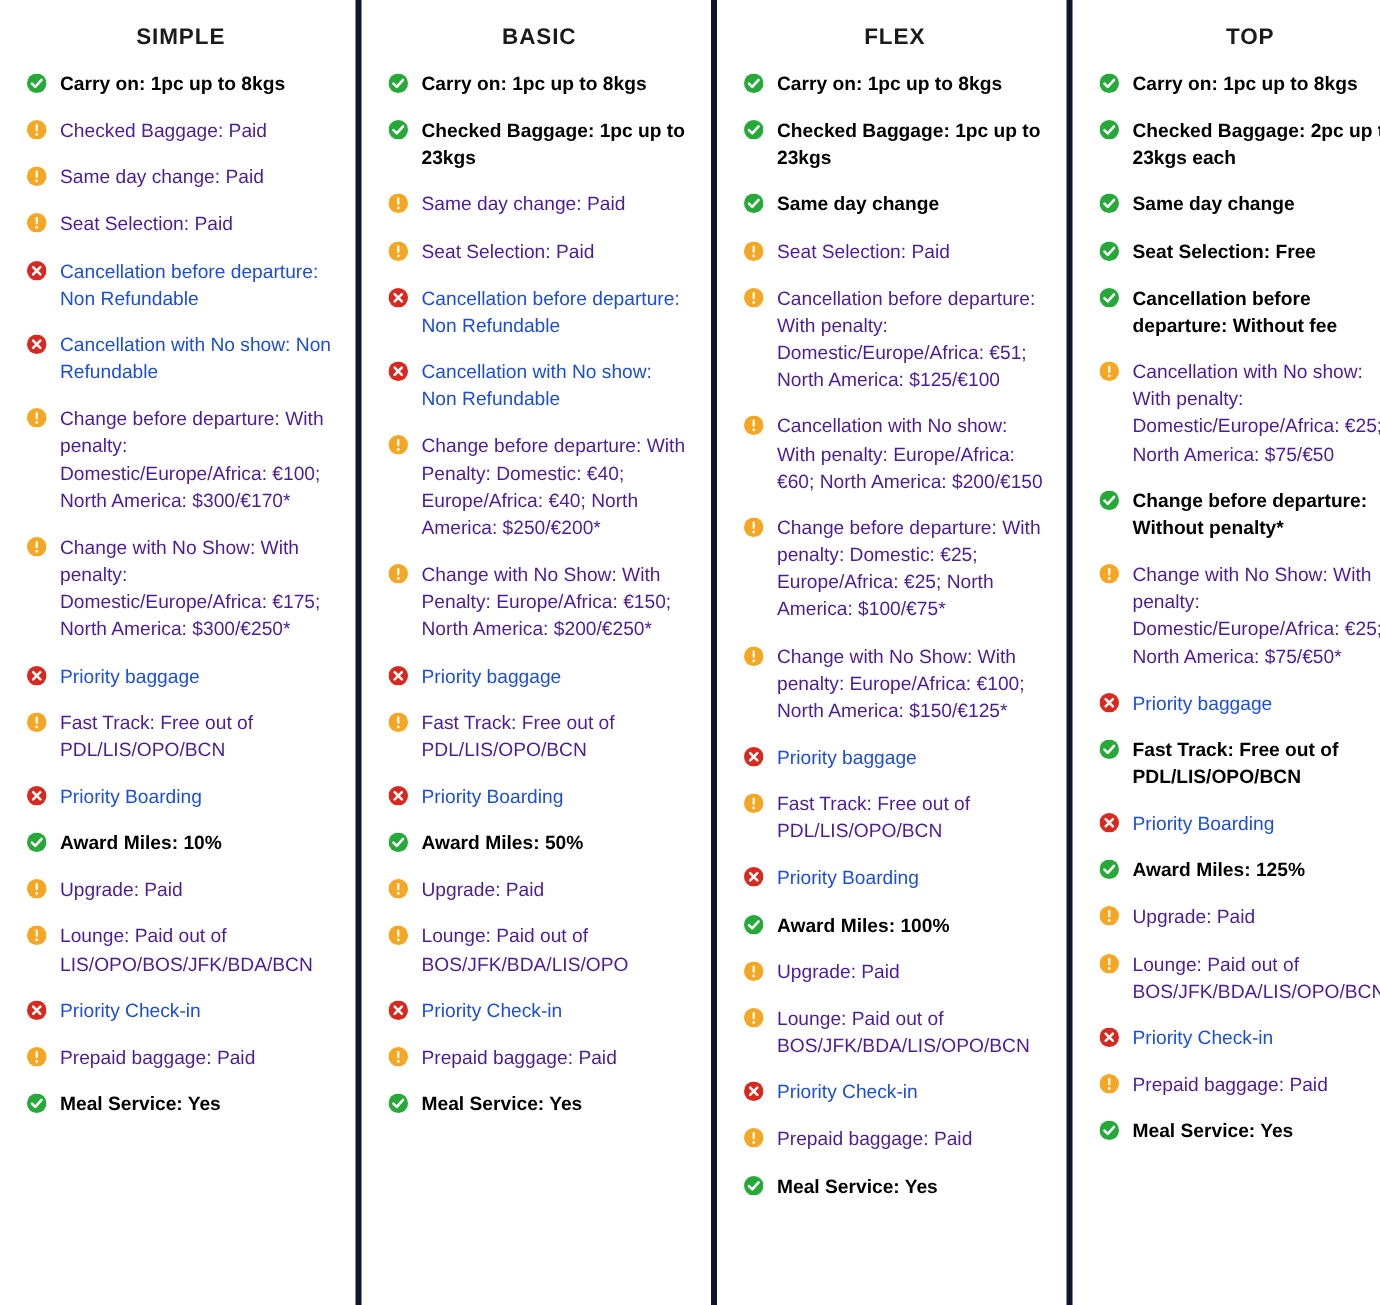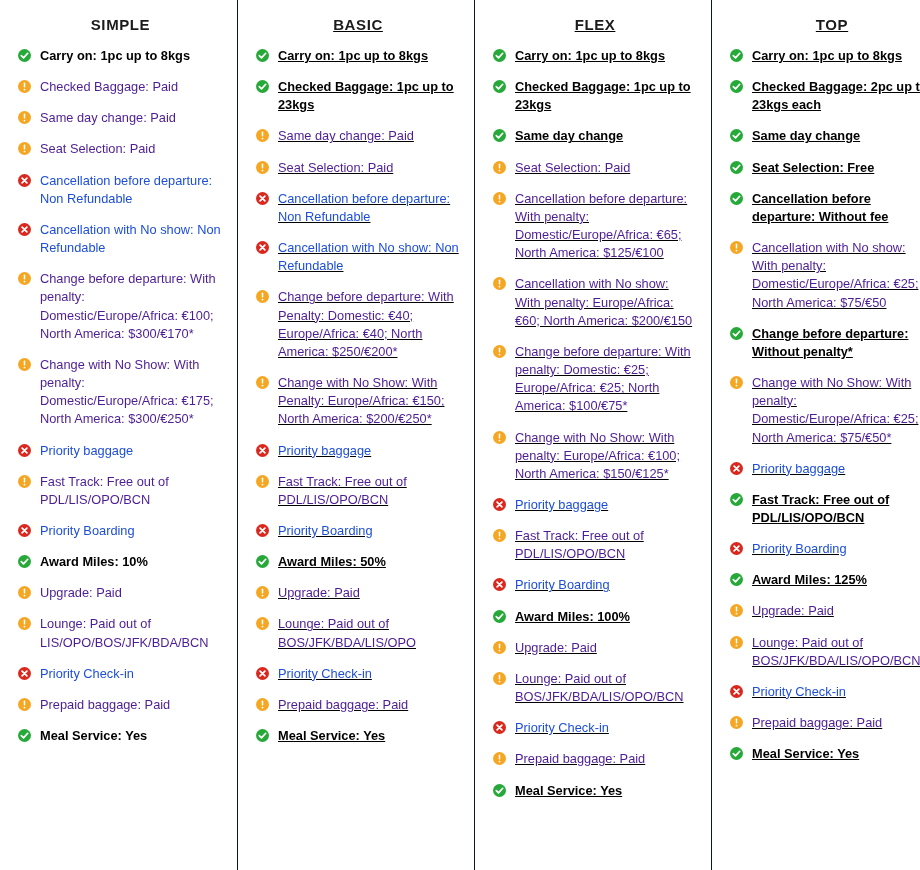--- a/index.html
+++ b/index.html
@@ -22,22 +22,21 @@
     width: 100%;
     height: 100%;
   }
   .fare-col {
     position: relative;
     padding: 0 14px 0 18px;
     flex: 0 0 237px;
     width: 237px;
   }
   .fare-col + .fare-col {
-    border-left: 1px solid #0f172a;
-    text-decoration: underline;
+    border-left: 4px solid #0f172a;
   }
   .col-title {
     text-align: center;
     font-size: 15px;
     font-weight: bold;
     letter-spacing: 0.6px;
     color: #1b1b1b;
     padding: 16px 0 14px 0;
   }
   .feature-list {
@@ -342,21 +341,21 @@
                 <rect x="5.75" y="2.6" width="1.5" height="5" rx="0.7" fill="#ffffff"></rect>
                 <circle cx="6.5" cy="9.6" r="0.95" fill="#ffffff"></circle>
               </svg>
             </span><span>Seat Selection: Paid</span></li>
           <li class="feature-item paid"><span class="status-icon">
               <svg width="13" height="13" viewBox="0 0 13 13">
                 <circle cx="6.5" cy="6.5" r="6.5" fill="#f5a623"></circle>
                 <rect x="5.75" y="2.6" width="1.5" height="5" rx="0.7" fill="#ffffff"></rect>
                 <circle cx="6.5" cy="9.6" r="0.95" fill="#ffffff"></circle>
               </svg>
-            </span><span>Cancellation before departure: With penalty: Domestic/Europe/Africa: €65; North America: $125/€100</span></li>
+            </span><span>Cancellation before departure: With penalty: Domestic/Europe/Africa: €51; North America: $125/€100</span></li>
           <li class="feature-item paid"><span class="status-icon">
               <svg width="13" height="13" viewBox="0 0 13 13">
                 <circle cx="6.5" cy="6.5" r="6.5" fill="#f5a623"></circle>
                 <rect x="5.75" y="2.6" width="1.5" height="5" rx="0.7" fill="#ffffff"></rect>
                 <circle cx="6.5" cy="9.6" r="0.95" fill="#ffffff"></circle>
               </svg>
             </span><span>Cancellation with No show: With penalty: Europe/Africa: €60; North America: $200/€150</span></li>
           <li class="feature-item paid"><span class="status-icon">
               <svg width="13" height="13" viewBox="0 0 13 13">
                 <circle cx="6.5" cy="6.5" r="6.5" fill="#f5a623"></circle>

